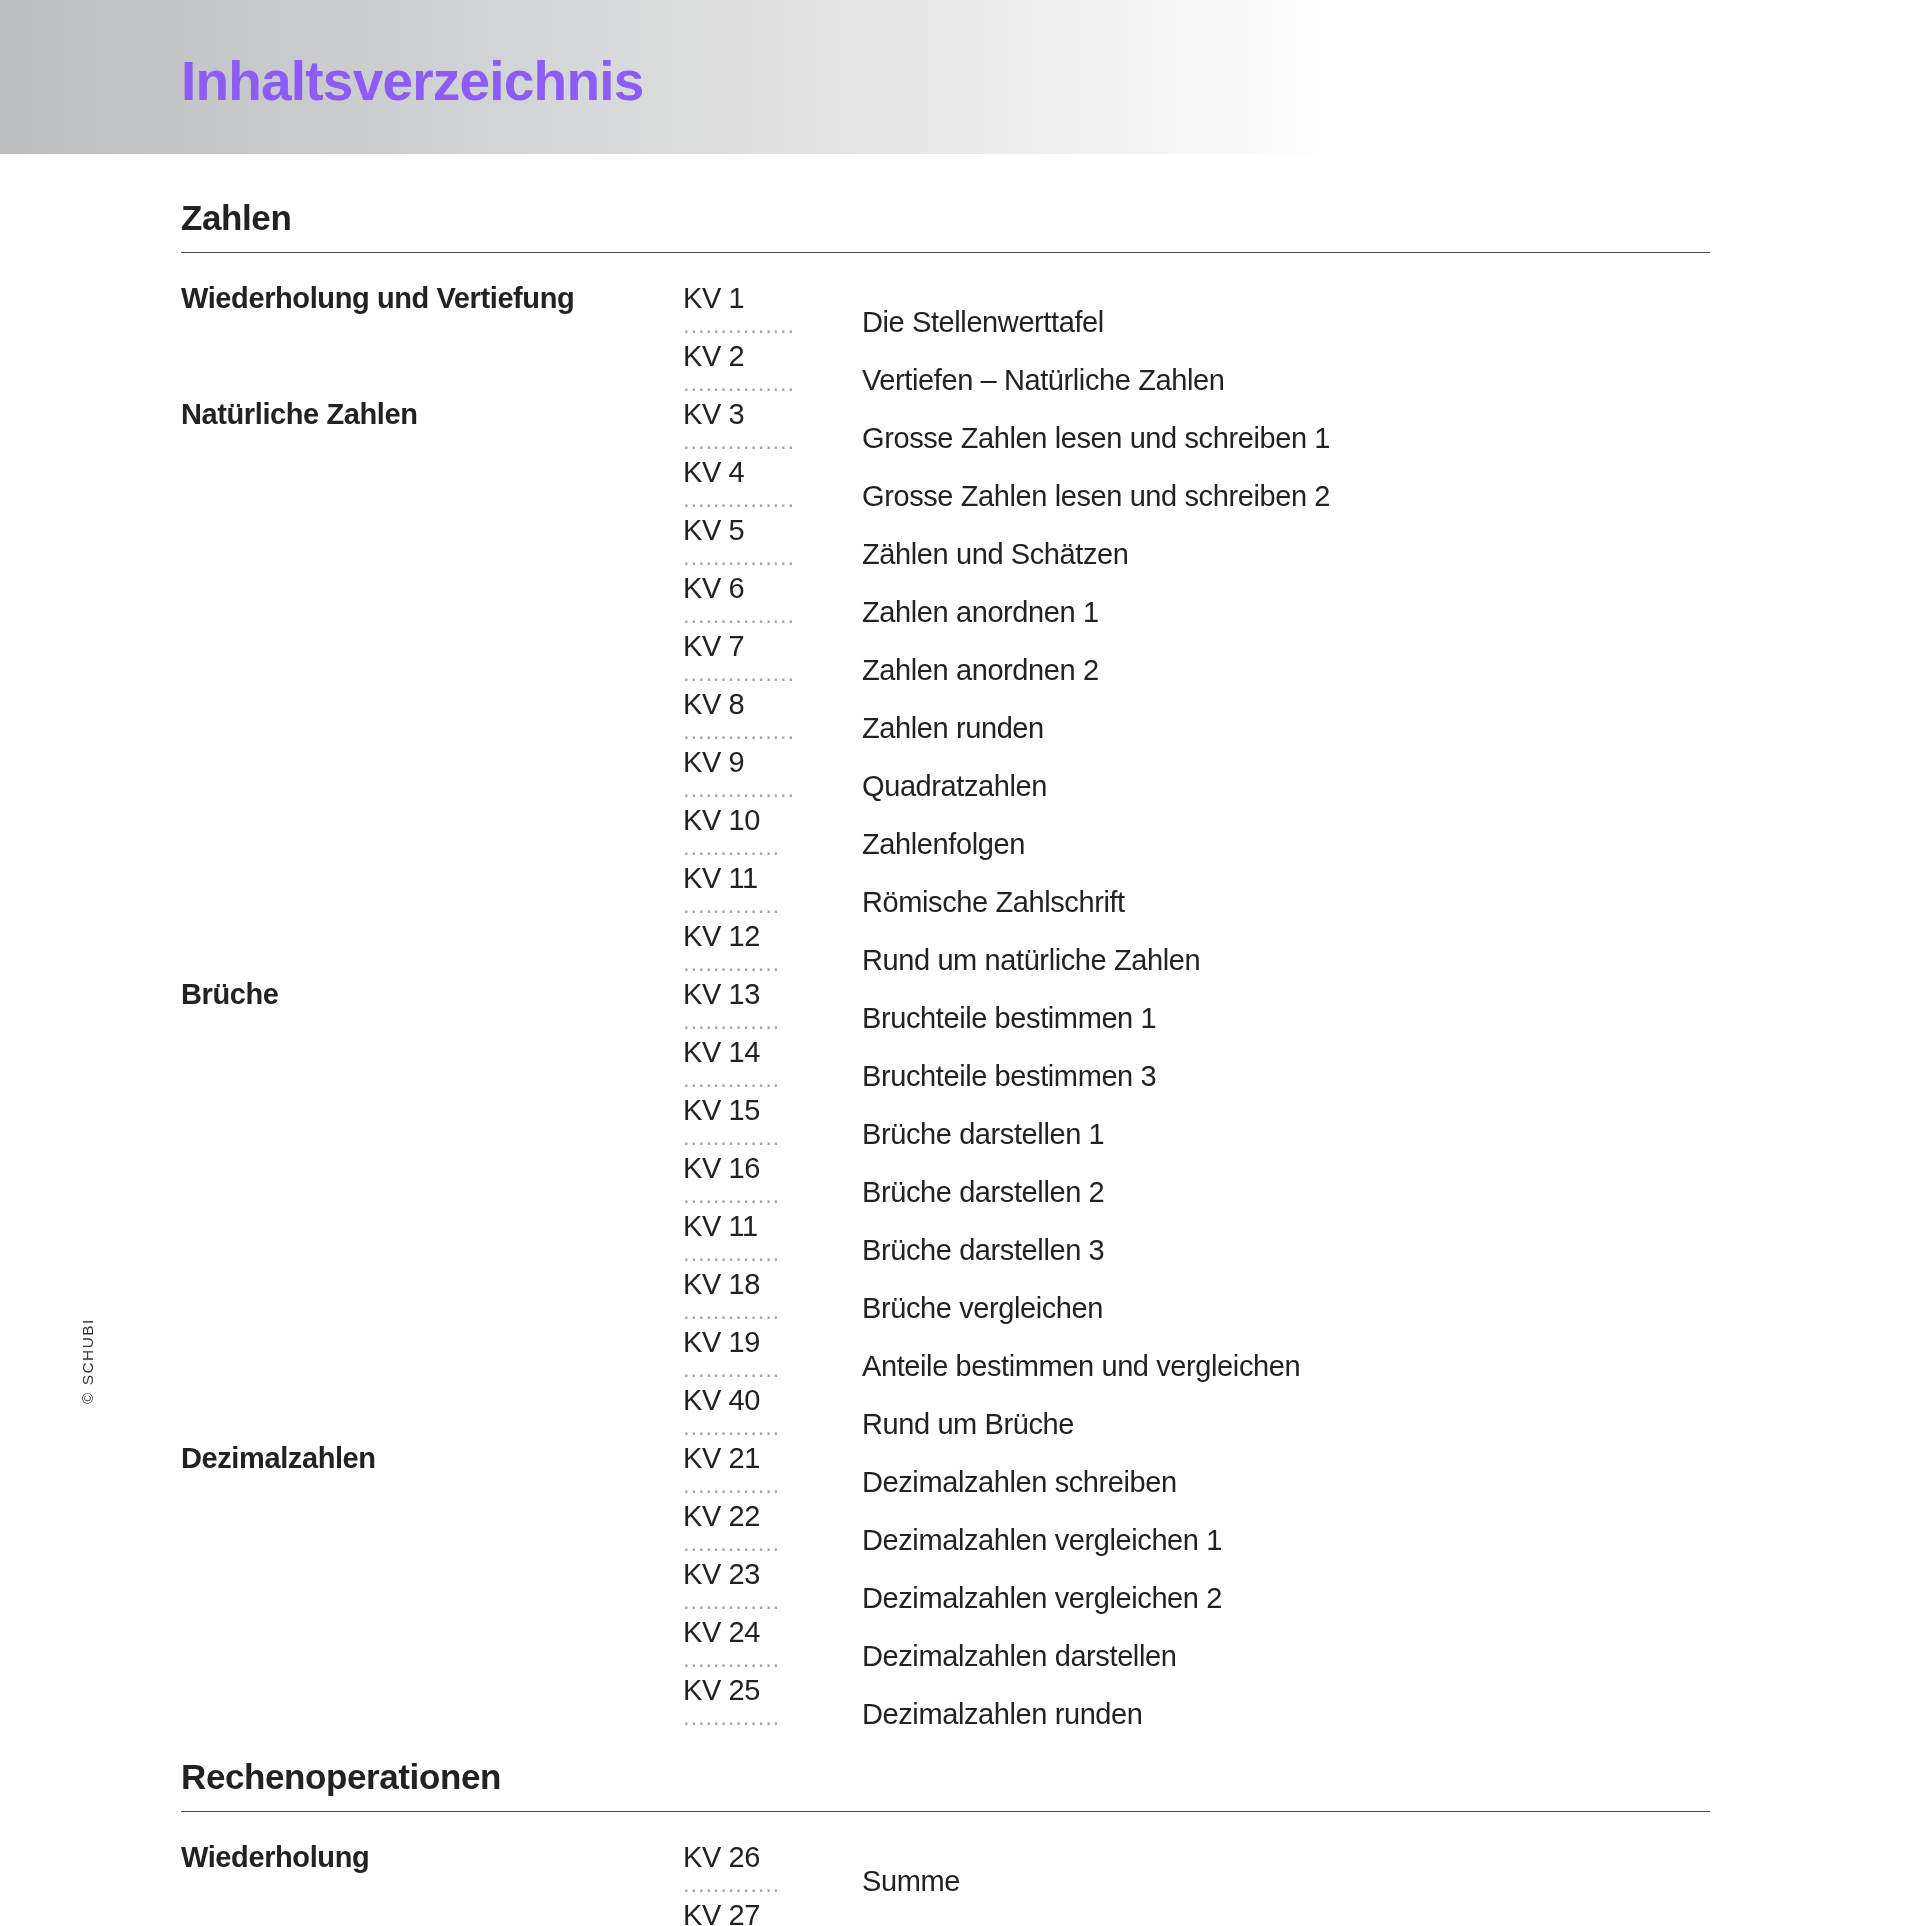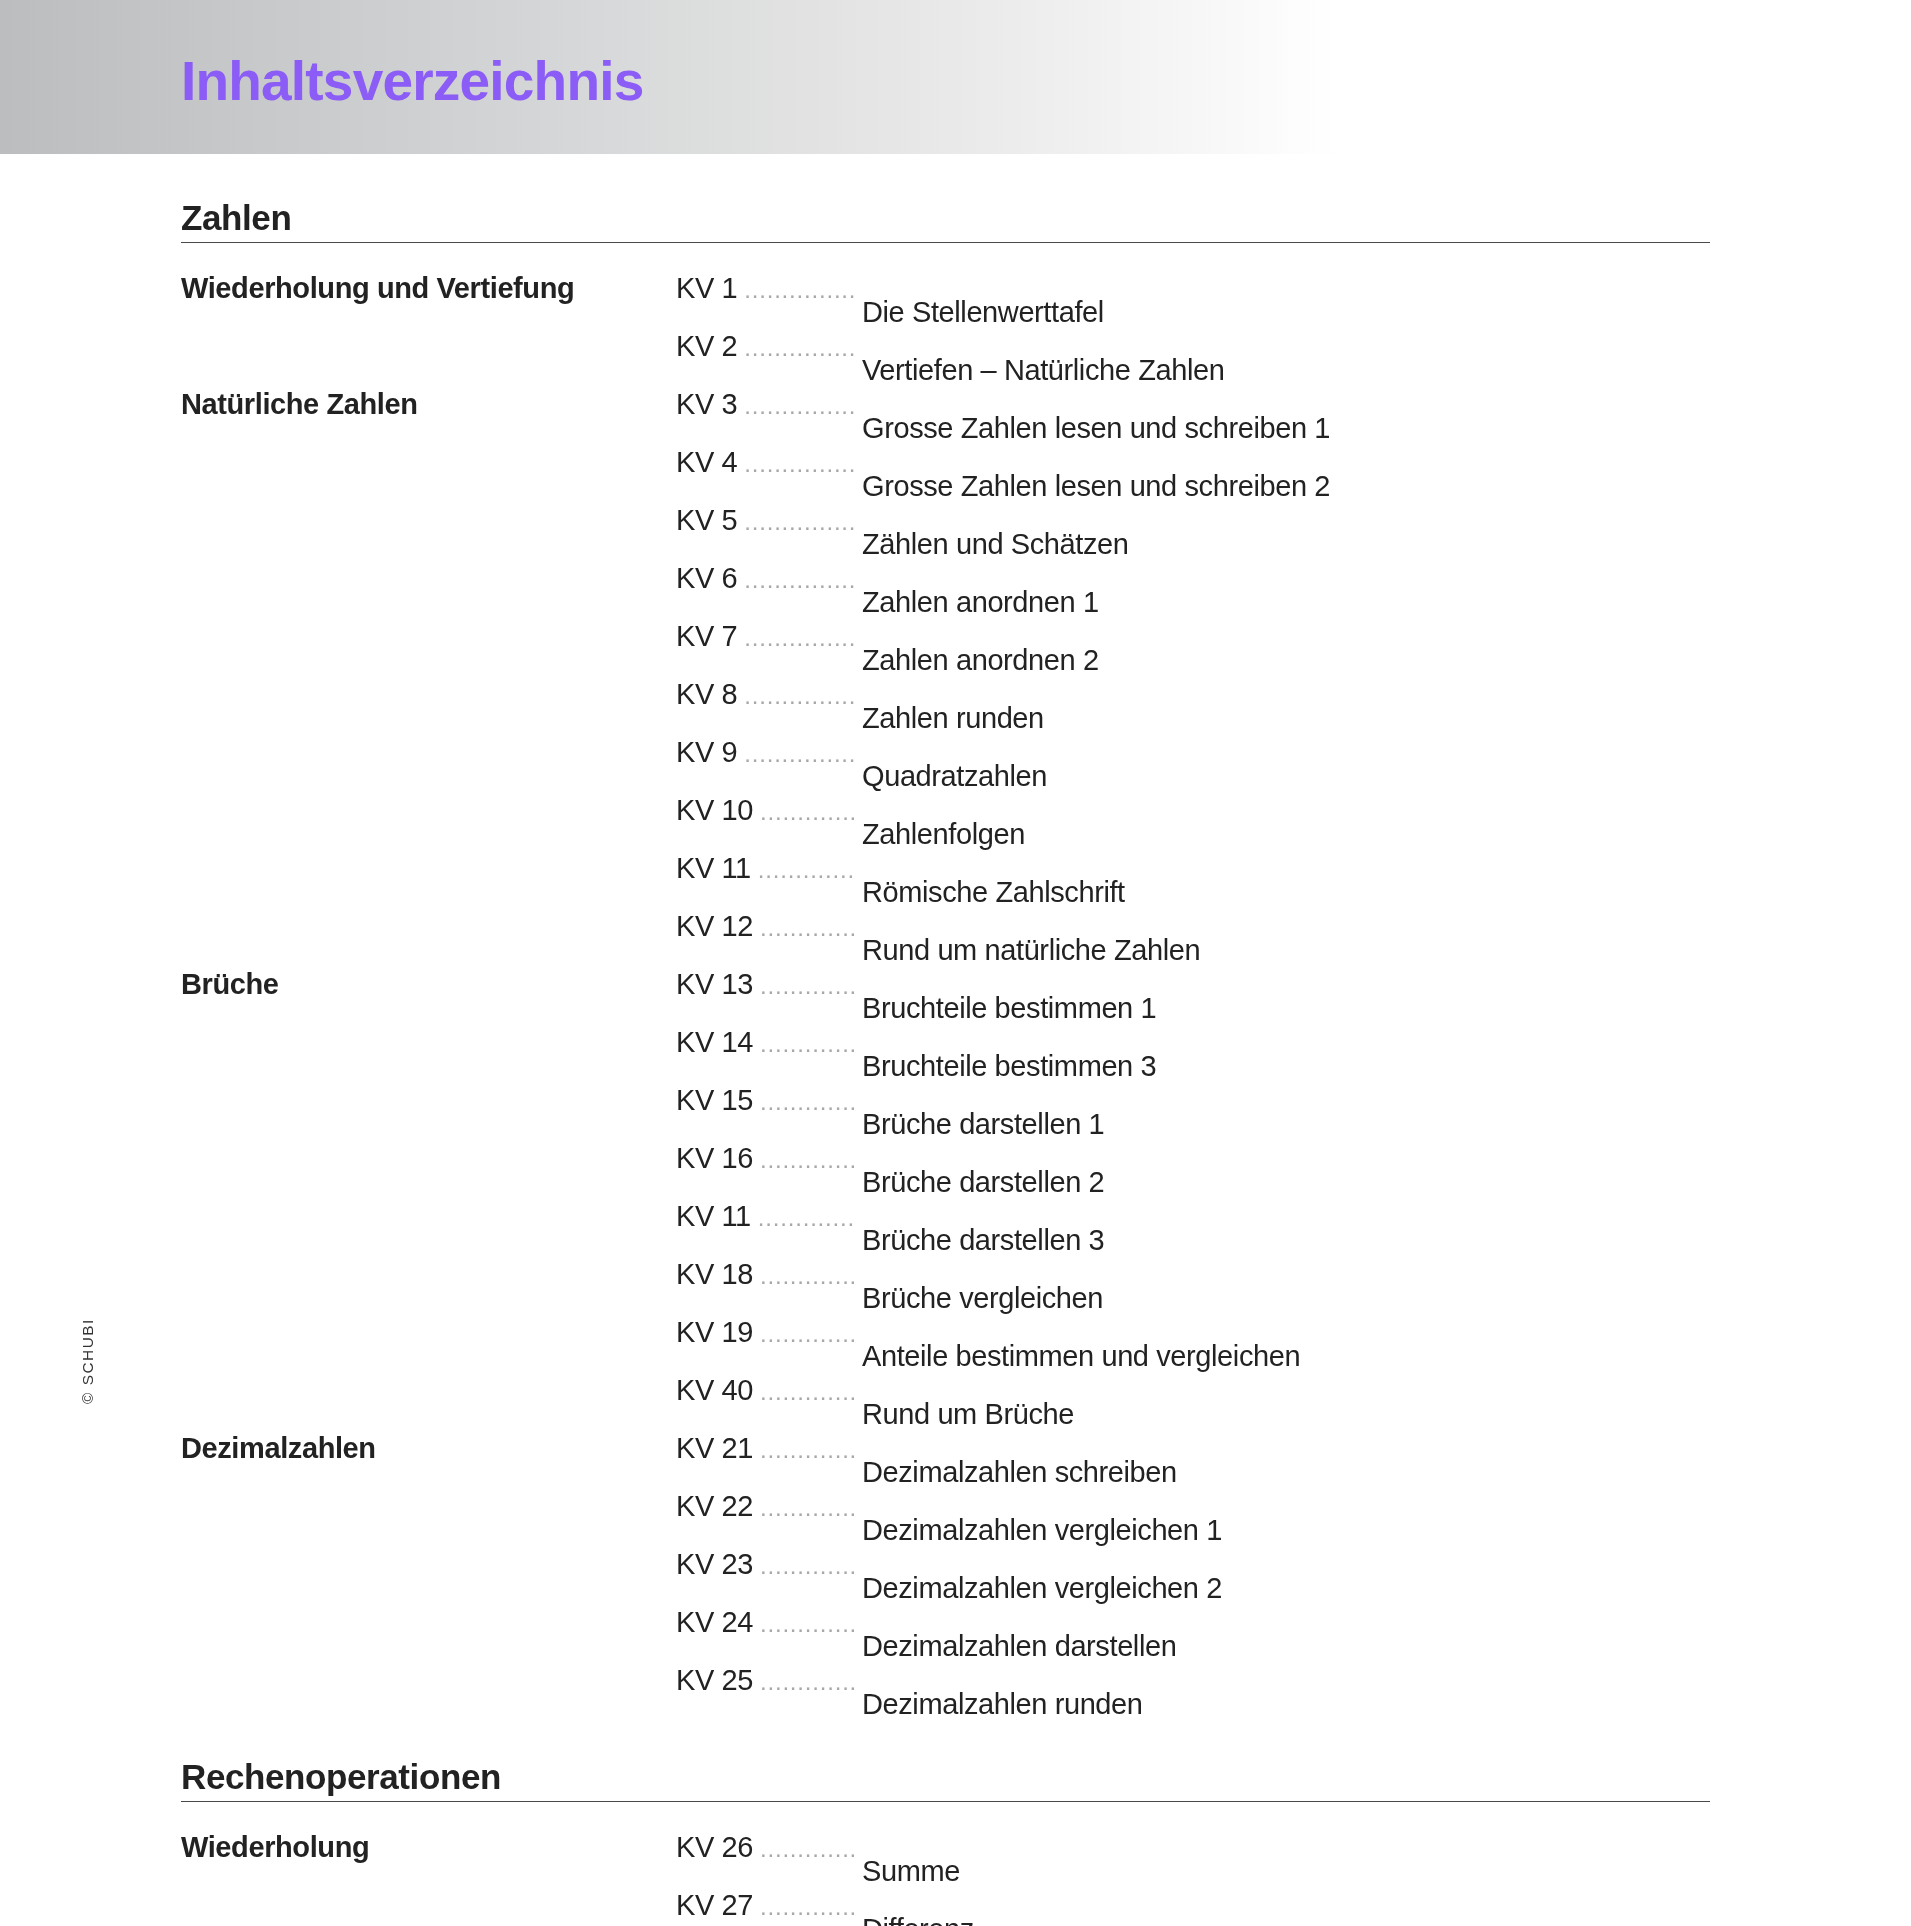--- a/index.html
+++ b/index.html
@@ -15,34 +15,34 @@
   .page-title {
     position: absolute; left: 181px; top: 54px;
     font-size: 55px; font-weight: bold; letter-spacing: -0.8px; color: #8b5cf6;
     line-height: 1;
   }
   .section {
     position: absolute; left: 181px; width: 1529px;
   }
   .section-heading {
     font-size: 35px; font-weight: bold; color: #222; line-height: 1;
-    padding-bottom: 7px; border-bottom: 1.9px solid #4a4a4a;
+    padding-bottom: 17px; border-bottom: 1.9px solid #4a4a4a;
     letter-spacing: -0.4px;
   }
   .rows { position: relative; margin-top: 31px; }
   .row {
     position: relative; height: 58px; font-size: 29px; line-height: 1;
   }
   .cat {
     position: absolute; left: 0; top: 0; font-weight: bold; color: #222;
     letter-spacing: -0.4px;
   }
   .kv {
     position: absolute; left: 495px; top: 0; color: #222; white-space: nowrap;
-    display: flex; align-items: baseline;
+    display: flex; align-items: baseline; flex-direction: column;
   }
   .kv-num { letter-spacing: -0.4px; }
   .dots {
     display: inline-block; color: #a8a8a8; letter-spacing: 0.8px; margin-left: 7px;
     font-size: 24px;
   }
   .title {
     position: absolute; left: 681px; top: 0; color: #222; letter-spacing: -0.4px;
     white-space: nowrap;
     margin-top: 24px;

